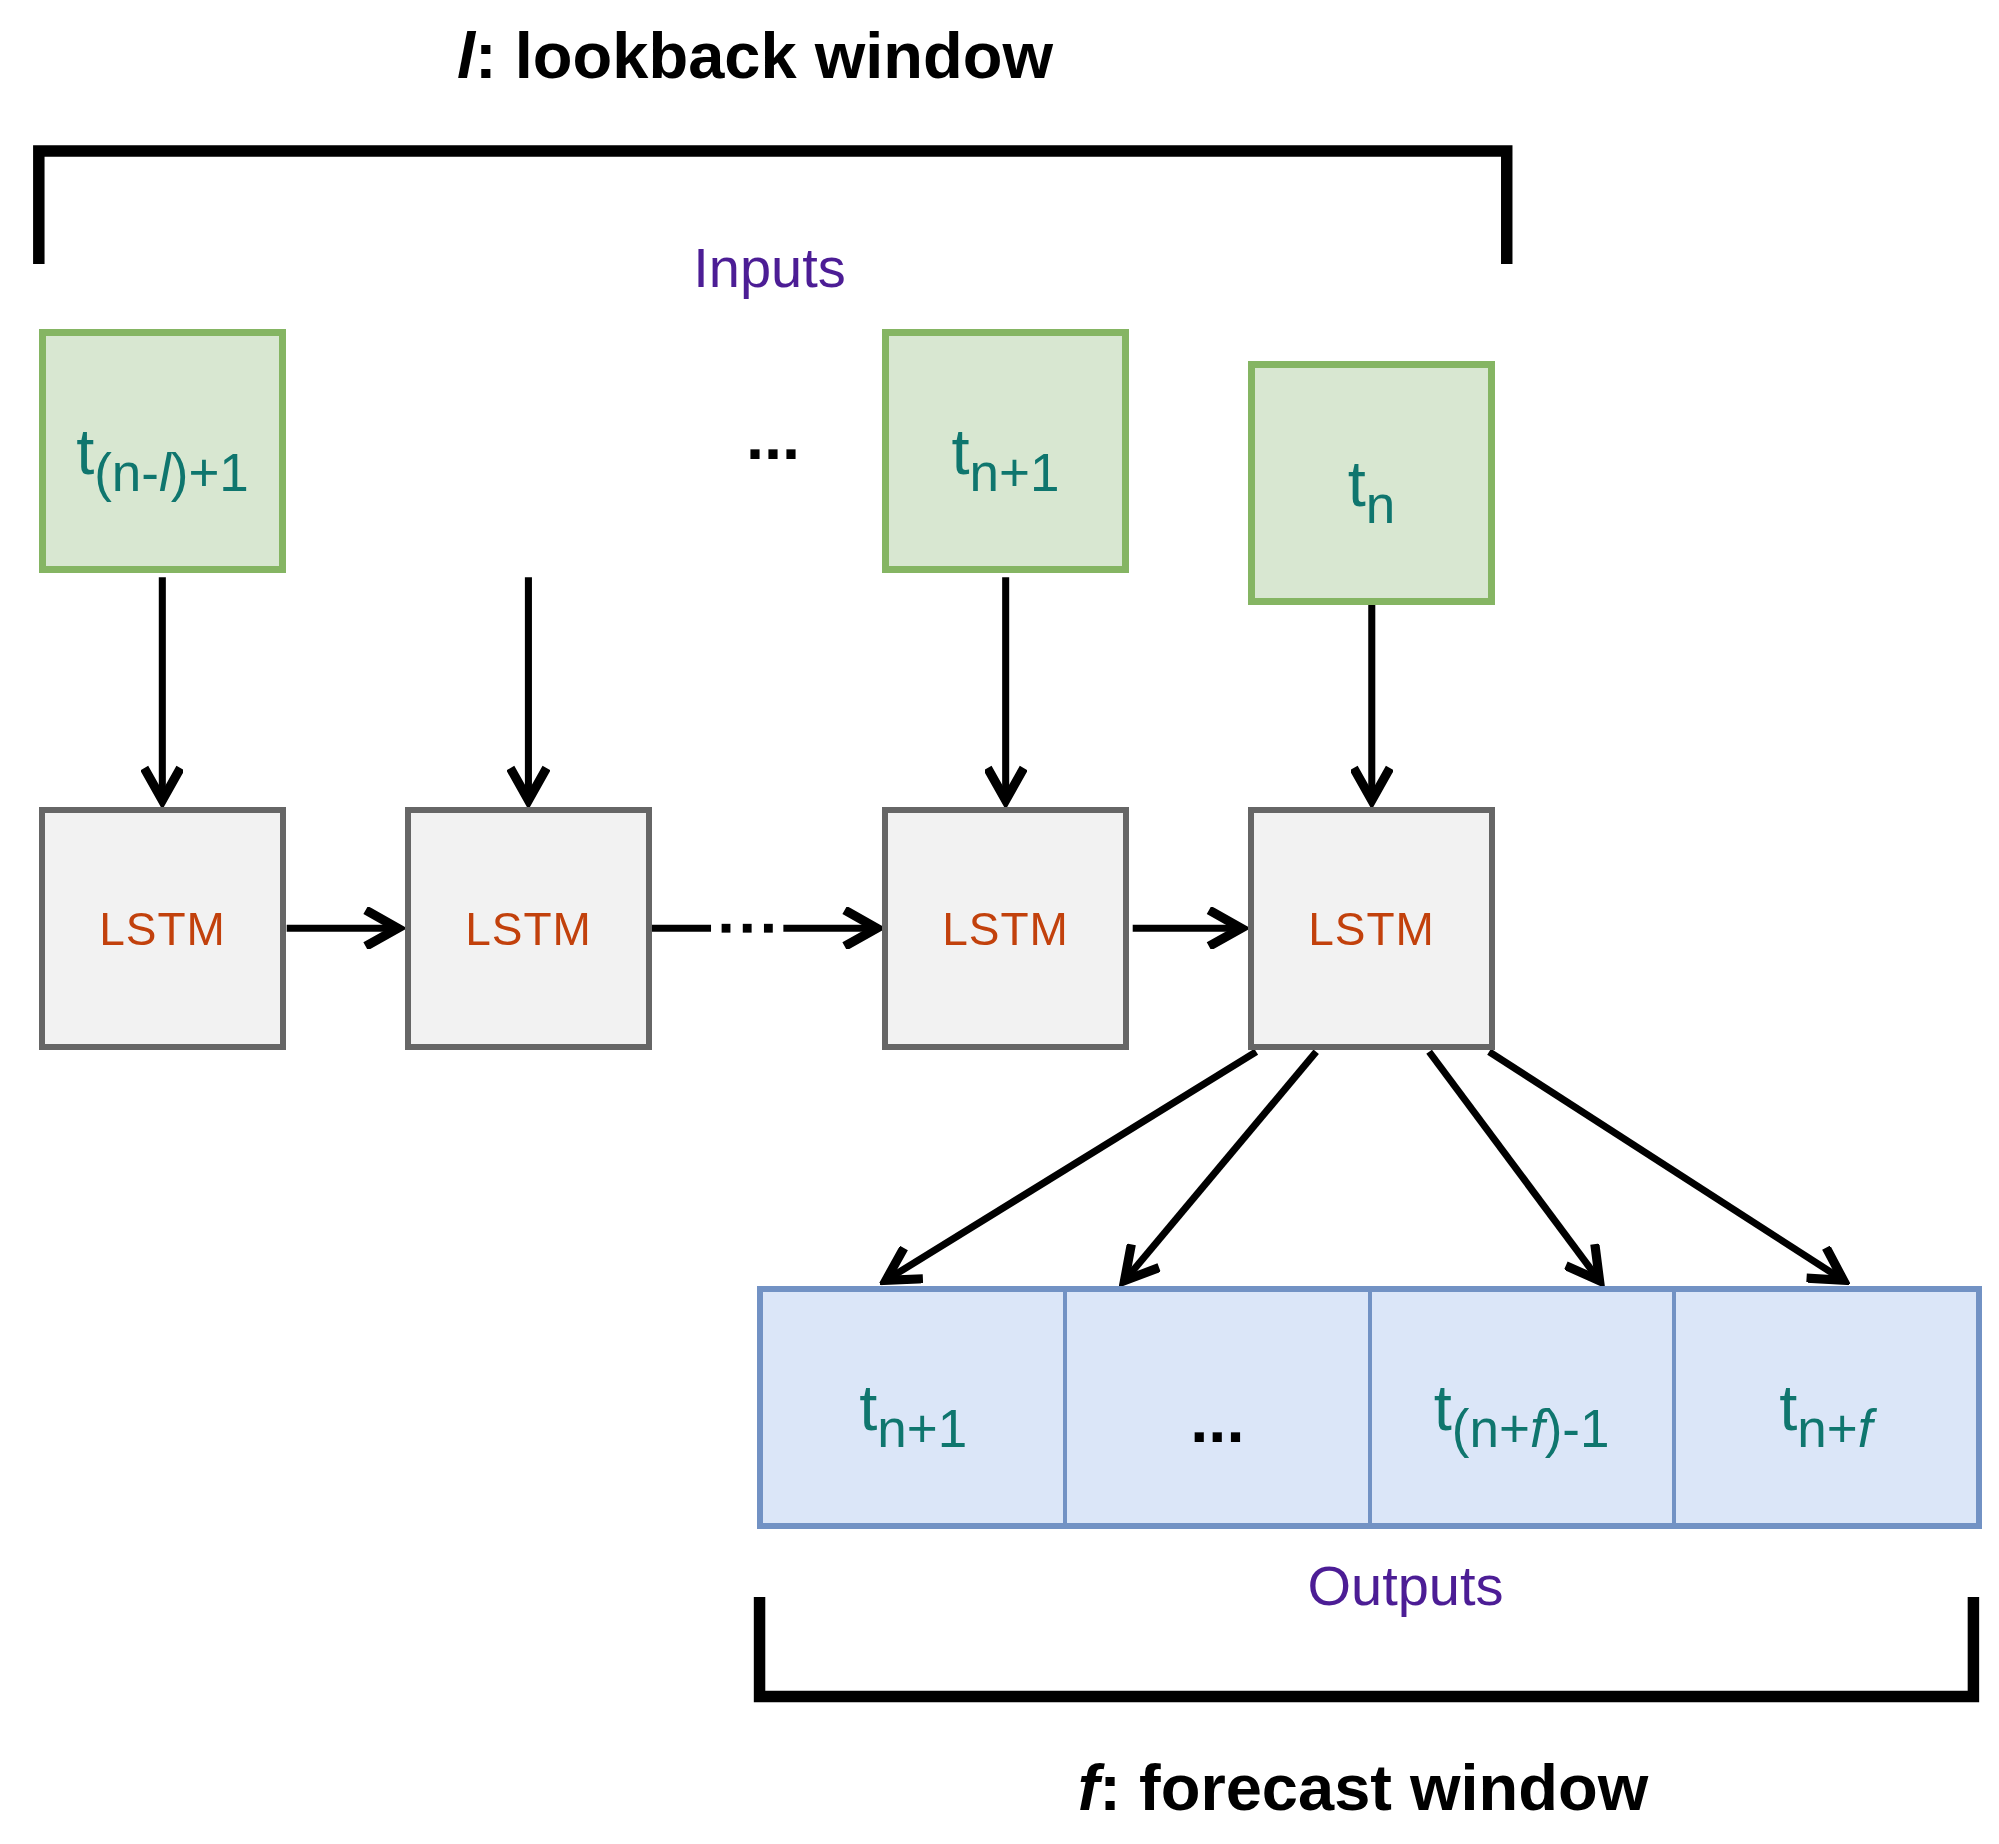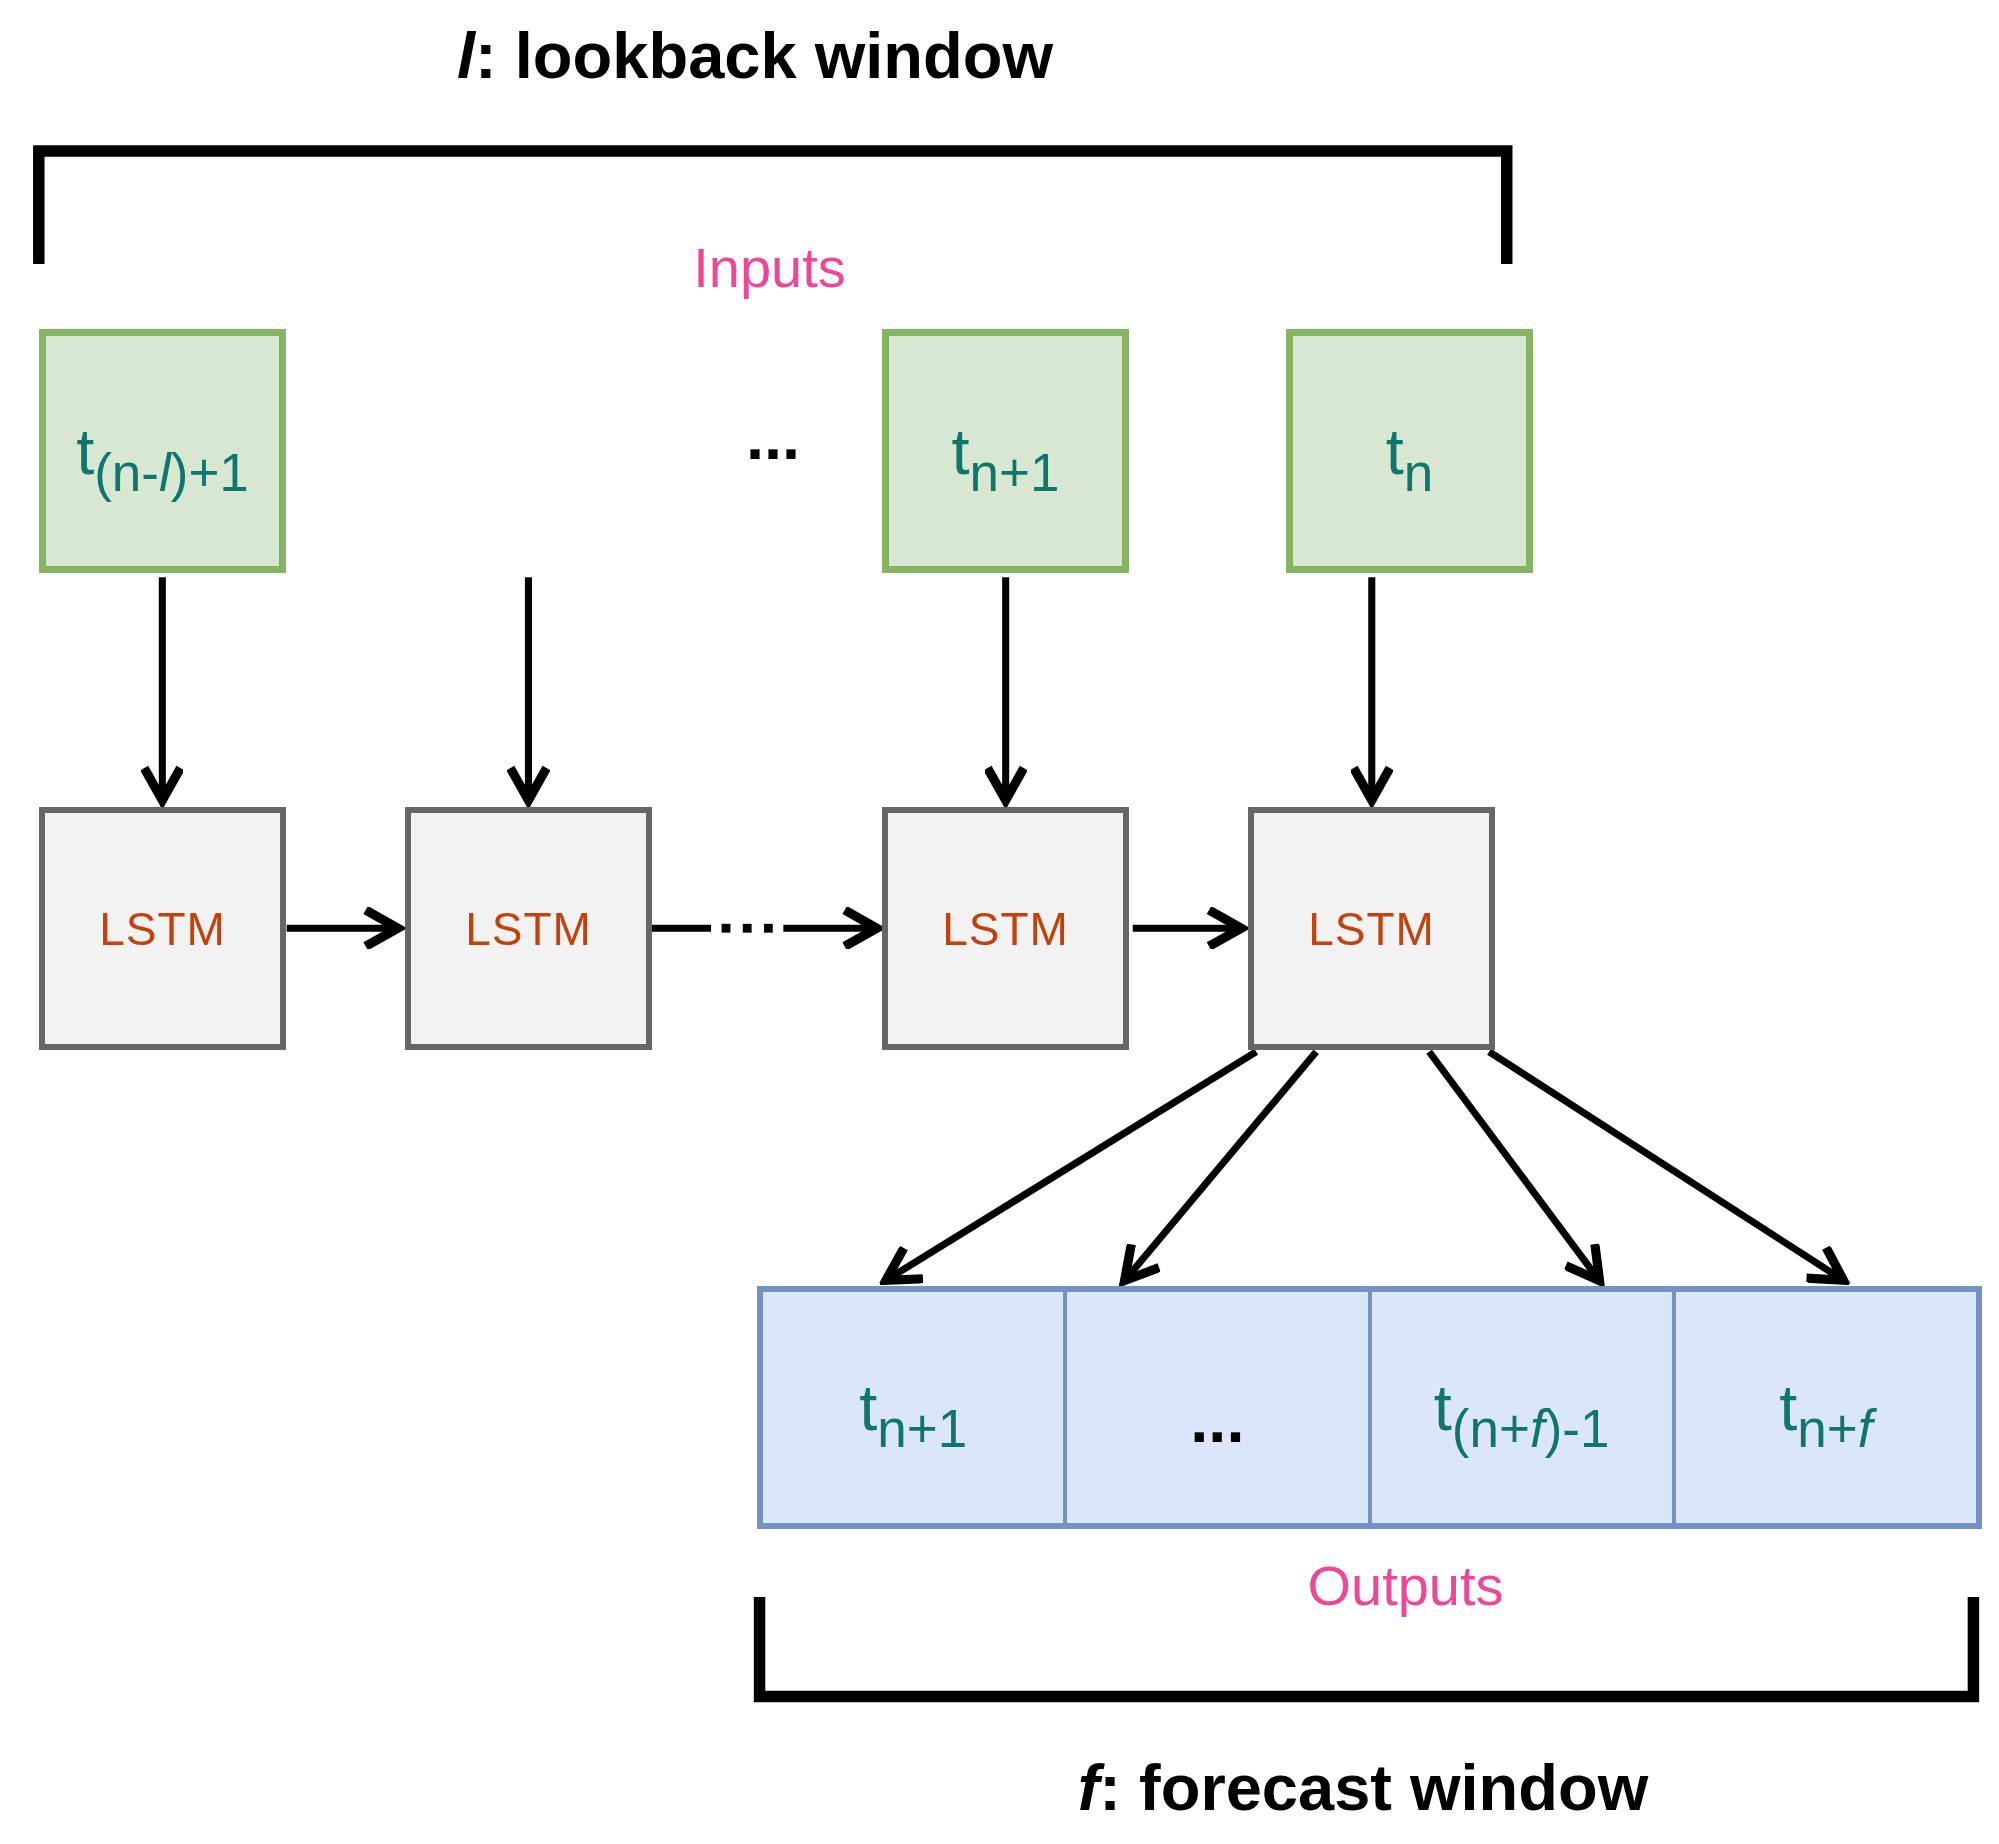--- a/index.html
+++ b/index.html
@@ -14,21 +14,21 @@
   #overlay{position:absolute;left:0;top:0;width:1999px;height:1845px;pointer-events:none;}
 
   .title{
     position:absolute;
     font-size:65px;font-weight:bold;color:#000;
     text-align:center;white-space:nowrap;
   }
   .title i{font-style:italic;}
   .rowlabel{
     position:absolute;
-    font-size:56px;color:#ec4899;
+    font-size:56px;color:#4c1d95;
     text-align:center;white-space:nowrap;
   }
 
   .box{
     position:absolute;
     box-sizing:border-box;
     display:flex;align-items:center;justify-content:center;
   }
   .green{
     width:247px;height:244px;top:329px;
@@ -107,21 +107,21 @@
 
   <div class="rowlabel" style="left:637px;top:235px;width:265px;">Inputs</div>
 
   <div class="box green" style="left:39px;">
     <span class="tlabel"><span class="base">t</span><span class="sub"><span>(n-</span><i>l</i><span>)+1</span></span></span>
   </div>
   <div class="dots-inline" style="left:715px;top:399px;width:116px;">...</div>
   <div class="box green" style="left:882px;">
     <span class="tlabel"><span class="base">t</span><span class="sub"><span>n+1</span><i></i><span></span></span></span>
   </div>
-  <div class="box green" style="left:1286px;">
+  <div class="box green" style="left:1248px;margin-top:32px;">
     <span class="tlabel"><span class="base">t</span><span class="sub"><span>n</span><i></i><span></span></span></span>
   </div>
 
   <div class="box gray" style="left:39px;">
     <span class="lstm-text">LSTM</span>
   </div>
   <div class="box gray" style="left:405px;">
     <span class="lstm-text">LSTM</span>
   </div>
   <div class="box gray" style="left:882px;">

